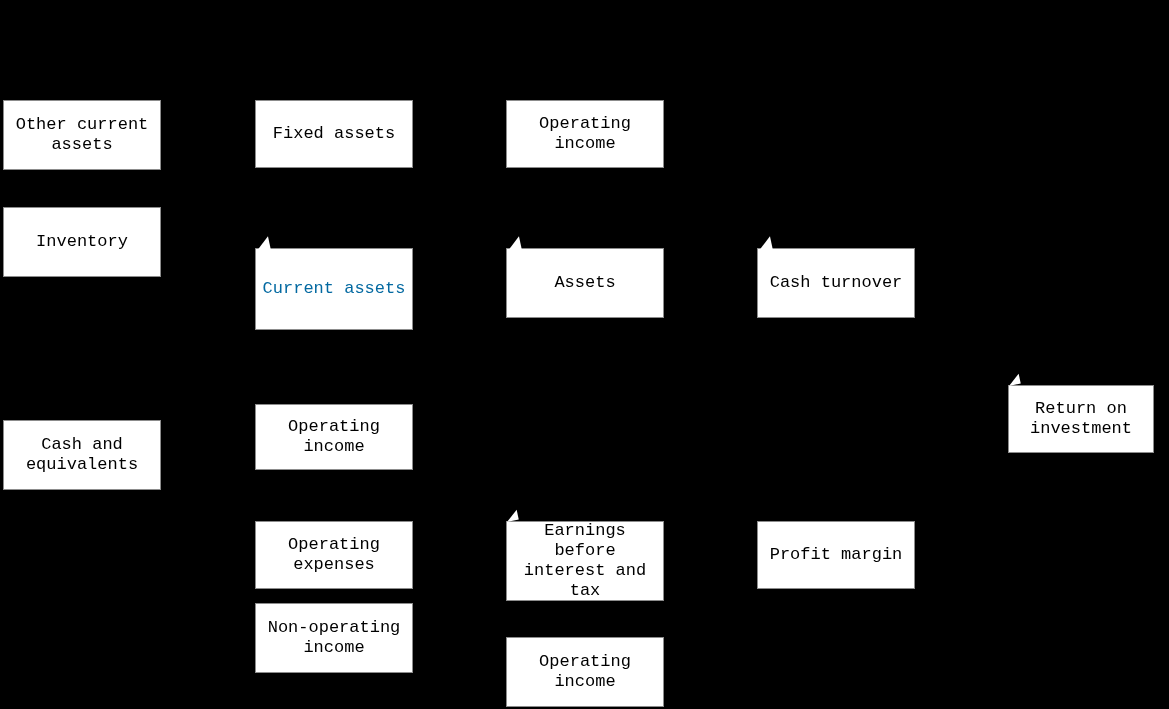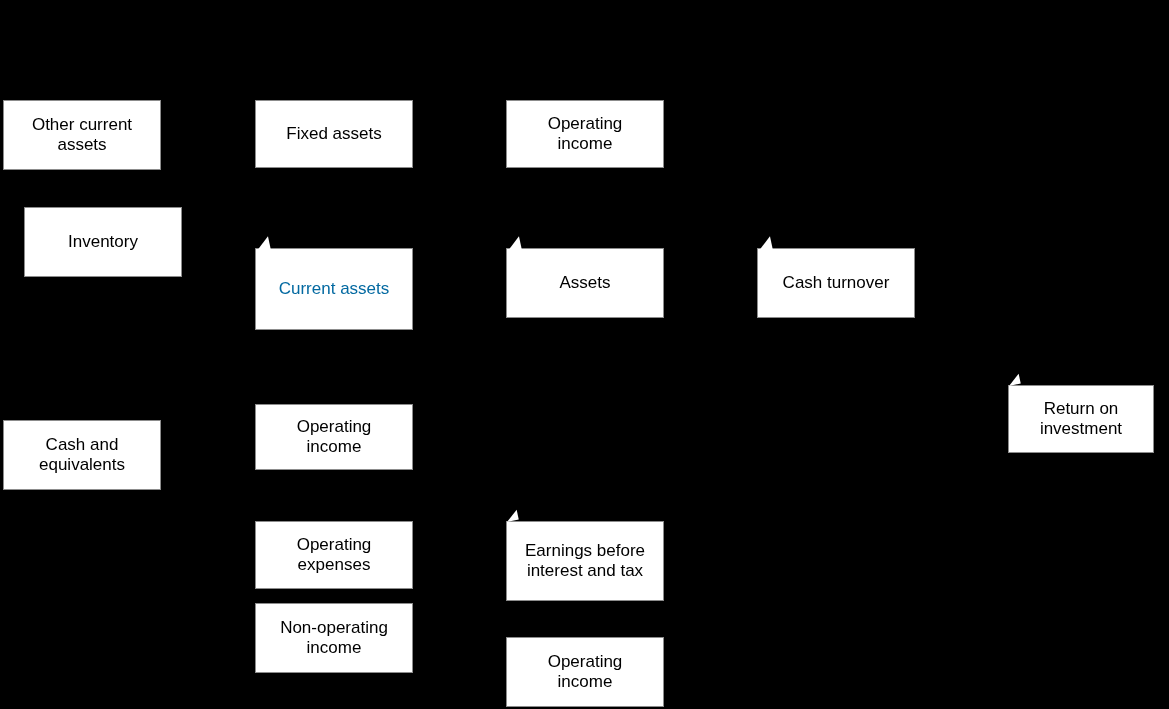--- a/index.html
+++ b/index.html
@@ -29,20 +29,21 @@
     line-height: 1.18;
     font-size: 17px;
     font-family: "Liberation Sans", sans-serif;
     padding: 2px 6px;
     box-shadow: 0 0 0 0 transparent;
   }
   .node .label {
     display: block;
     width: 100%;
     white-space: pre-line;
+    font-family: Liberation Mono, monospace;
   }
   
   .arrowhead {
     position: absolute;
     width: 0;
     height: 0;
     border-style: solid;
     border-width: 0 0 13px 15px;
     border-color: transparent transparent #ffffff transparent;
     transform: rotate(-12deg);
@@ -53,21 +54,21 @@
   }
 </style>
 </head>
 <body>
 
 <div id="canvas" style="background: rgb(0, 0, 0);">
     <div class="node" style="left: 3px; top: 100px; width: 158px; height: 70px; background: rgb(255, 255, 255); color: rgb(0, 0, 0); border-color: rgb(140, 140, 140);">
       <span class="label">Other current
 assets</span>
     </div>
-    <div class="node" style="left: 3px; top: 207px; width: 158px; height: 70px; background: rgb(255, 255, 255); color: rgb(0, 0, 0); border-color: rgb(140, 140, 140); margin-left: 21px;">
+    <div class="node" style="left: 3px; top: 207px; width: 158px; height: 70px; background: rgb(255, 255, 255); color: rgb(0, 0, 0); border-color: rgb(140, 140, 140);">
       <span class="label">Inventory</span>
     </div>
     <div class="node" style="left: 3px; top: 420px; width: 158px; height: 70px; background: rgb(255, 255, 255); color: rgb(0, 0, 0); border-color: rgb(140, 140, 140);">
       <span class="label">Cash and
 equivalents</span>
     </div>
     <div class="node" style="left: 255px; top: 100px; width: 158px; height: 68px; background: rgb(255, 255, 255); color: rgb(0, 0, 0); border-color: rgb(140, 140, 140);">
       <span class="label">Fixed assets</span>
     </div>
     <div class="node" style="left: 255px; top: 248px; width: 158px; height: 82px; background: rgb(255, 255, 255); color: #0369a1; border-color: rgb(140, 140, 140);">
@@ -100,18 +101,21 @@
     </div>
     <div class="arrowhead tight" style="left: 507px; top: 512px; border-bottom-color: rgb(255, 255, 255);"></div>
     <div class="node" style="left: 506px; top: 637px; width: 158px; height: 70px; background: rgb(255, 255, 255); color: rgb(0, 0, 0); border-color: rgb(140, 140, 140);">
       <span class="label">Operating
 income</span>
     </div>
     <div class="node" style="left: 757px; top: 248px; width: 158px; height: 70px; background: rgb(255, 255, 255); color: rgb(0, 0, 0); border-color: rgb(140, 140, 140);">
       <span class="label">Cash turnover</span>
     </div>
     <div class="arrowhead" style="left: 758px; top: 239px; border-bottom-color: rgb(255, 255, 255);"></div>
+    <div class="node" style="left: 757px; top: 521px; width: 158px; height: 68px; background: rgb(255, 255, 255); color: rgb(0, 0, 0); border-color: rgb(140, 140, 140);">
+      <span class="label">Profit margin</span>
+    </div>
     <div class="node" style="left: 1008px; top: 385px; width: 146px; height: 68px; background: rgb(255, 255, 255); color: rgb(0, 0, 0); border-color: rgb(140, 140, 140);">
       <span class="label">Return on
 investment</span>
     </div>
     <div class="arrowhead tight" style="left: 1009px; top: 376px; border-bottom-color: rgb(255, 255, 255);"></div>
   </div>
 
 </body></html>

